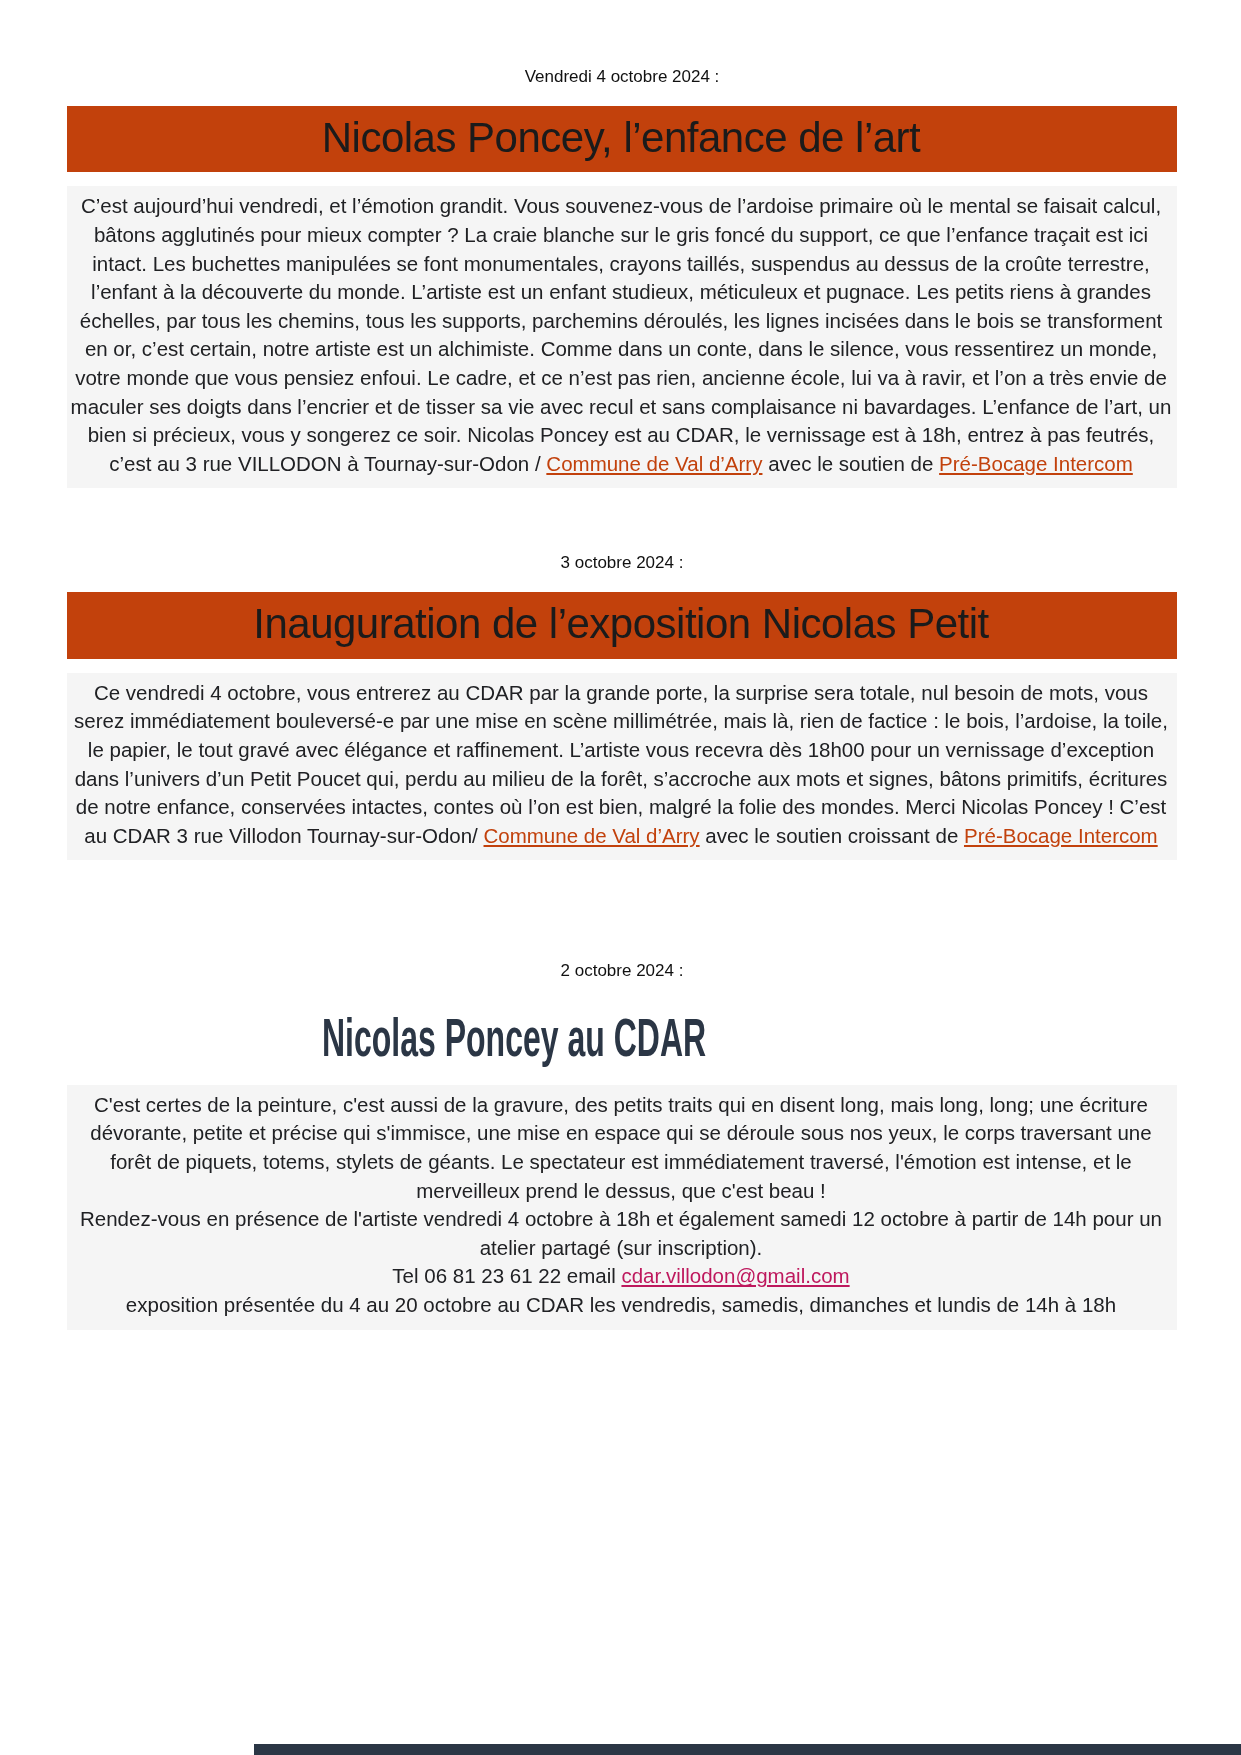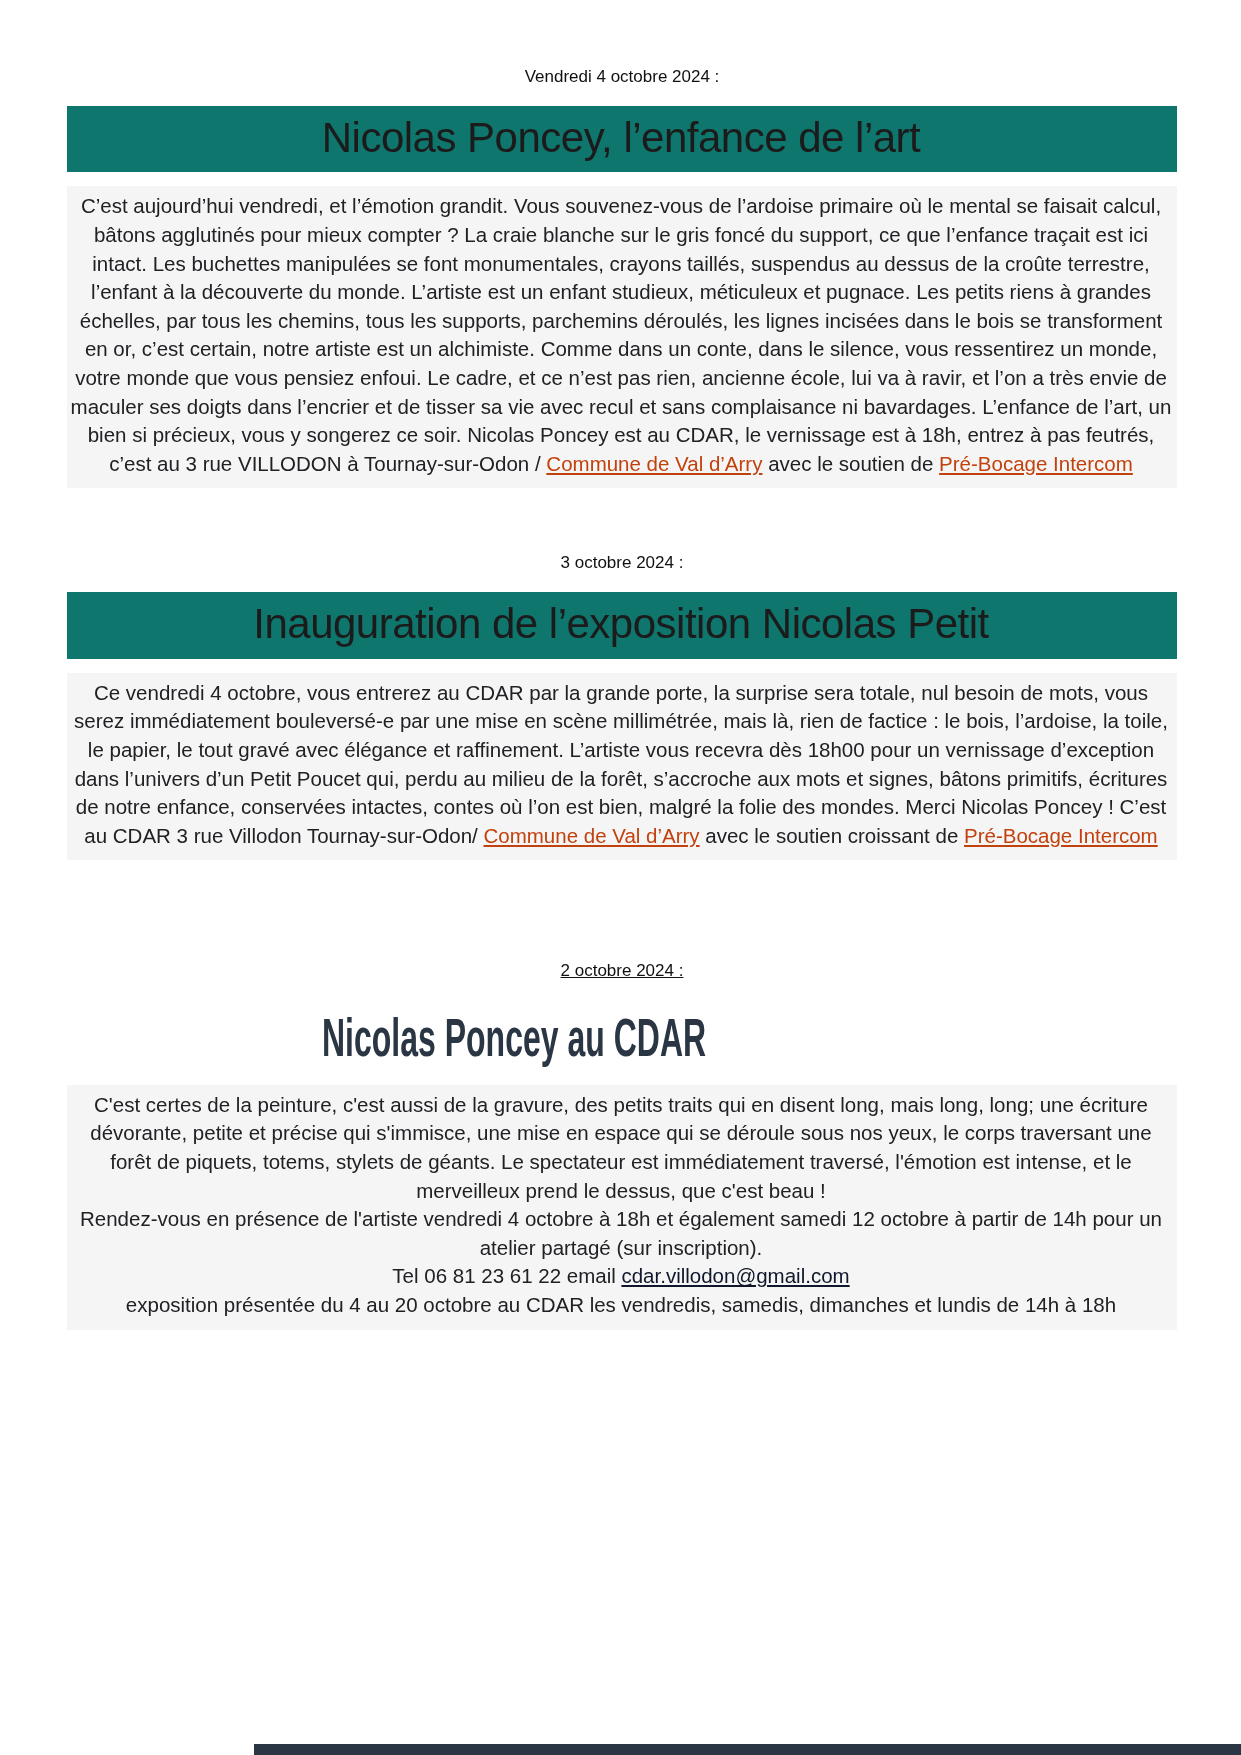--- a/index.html
+++ b/index.html
@@ -24,21 +24,21 @@
     color: #111111;
     margin: 0 0 18px 0;
     line-height: 1.3;
   }
   h1.article-title {
     font-size: 42px;
     font-weight: 400;
     color: #1b1b1b;
     margin: 0 0 14px 0;
     padding: 8px 4px 10px 2px;
-    background: #0f766e;
+    background: #c2410c;
     line-height: 1.15;
     letter-spacing: -0.5px;
   }
   .article-title-impact {
     margin: 0 0 16px 0;
     padding: 2px 0 4px 0;
     line-height: 1.05;
   }
   .article-title-impact .impact-inner {
     display: inline-block;
@@ -62,21 +62,21 @@
   .article {
     margin-bottom: 64px;
     text-align: center;
   }
   .article:last-of-type { margin-bottom: 0; }
   a.lnk {
     text-decoration: underline;
     cursor: pointer;
   }
   a.lnk.blue { color: #c2410c; }
-  a.lnk.gray { color: #0f172a; }
+  a.lnk.gray { color: #be185d; }
   .bottom-bar {
     position: absolute;
     bottom: 0;
     left: 254px;
     right: 0;
     height: 11px;
     background: #2b3645;
   }
 </style>
 </head>
@@ -91,21 +91,21 @@
       <p class="article-body"><span>C’est aujourd’hui vendredi, et l’émotion grandit. Vous souvenez-vous de l’ardoise primaire où le mental se faisait calcul, bâtons agglutinés pour mieux compter ? La craie blanche sur le gris foncé du support, ce que l’enfance traçait est ici intact. Les buchettes manipulées se font monumentales, crayons taillés, suspendus au dessus de la croûte terrestre, l’enfant à la découverte du monde. L’artiste est un enfant studieux, méticuleux et pugnace. Les petits riens à grandes échelles, par tous les chemins, tous les supports, parchemins déroulés, les lignes incisées dans le bois se transforment en or, c’est certain, notre artiste est un alchimiste. Comme dans un conte, dans le silence, vous ressentirez un monde, votre monde que vous pensiez enfoui. Le cadre, et ce n’est pas rien, ancienne école, lui va à ravir, et l’on a très envie de maculer ses doigts dans l’encrier et de tisser sa vie avec recul et sans complaisance ni bavardages. L’enfance de l’art, un bien si précieux, vous y songerez ce soir. Nicolas Poncey est au CDAR, le vernissage est à 18h, entrez à pas feutrés, c’est au 3 rue VILLODON à Tournay-sur-Odon / </span><a class="lnk blue" href="#">Commune de Val d’Arry</a><span> avec le soutien de </span><a class="lnk blue" href="#">Pré-Bocage Intercom</a></p>
     </div>
 
     <div class="article">
       <p class="date-line">3 octobre 2024 :</p>
       <h1 class="article-title">Inauguration de l’exposition Nicolas Petit</h1>
       <p class="article-body"><span>Ce vendredi 4 octobre, vous entrerez au CDAR par la grande porte, la surprise sera totale, nul besoin de mots, vous serez immédiatement bouleversé-e par une mise en scène millimétrée, mais là, rien de factice : le bois, l’ardoise, la toile, le papier, le tout gravé avec élégance et raffinement. L’artiste vous recevra dès 18h00 pour un vernissage d’exception dans l’univers d’un Petit Poucet qui, perdu au milieu de la forêt, s’accroche aux mots et signes, bâtons primitifs, écritures de notre enfance, conservées intactes, contes où l’on est bien, malgré la folie des mondes. Merci Nicolas Poncey ! C’est au CDAR 3 rue Villodon Tournay-sur-Odon/ </span><a class="lnk blue" href="#">Commune de Val d’Arry</a><span> avec le soutien croissant de </span><a class="lnk blue" href="#">Pré-Bocage Intercom</a></p>
     </div>
 
     <div class="article" style="margin-top:100px;">
-      <p class="date-line" style="margin-bottom:28px;text-decoration:underline;">2 octobre 2024 :</p>
+      <p class="date-line" style="margin-bottom:28px;">2 octobre 2024 :</p>
       <h3 class="article-title-impact"><span class="impact-inner">Nicolas Poncey au CDAR</span></h3>
       <p class="article-body" style="background:#f5f5f5;"><span>C'est certes de la peinture, c'est aussi de la gravure, des petits traits qui en disent long, mais long, long; une écriture dévorante, petite et précise qui s'immisce, une mise en espace qui se déroule sous nos yeux, le corps traversant une forêt de piquets, totems, stylets de géants. Le spectateur est immédiatement traversé, l'émotion est intense, et le merveilleux prend le dessus, que c'est beau !</span><br><span>Rendez-vous en présence de l'artiste vendredi 4 octobre à 18h et également samedi 12 octobre à partir de 14h pour un atelier partagé (sur inscription).</span><br><span>Tel 06 81 23 61 22 email </span><a class="lnk gray" href="#">cdar.villodon@gmail.com</a><br><span>exposition présentée du 4 au 20 octobre au CDAR les vendredis, samedis, dimanches et lundis de 14h à 18h</span></p>
     </div>
 
   </div>
 
   <div class="bottom-bar"></div>
 </div>
 
 </body></html>

